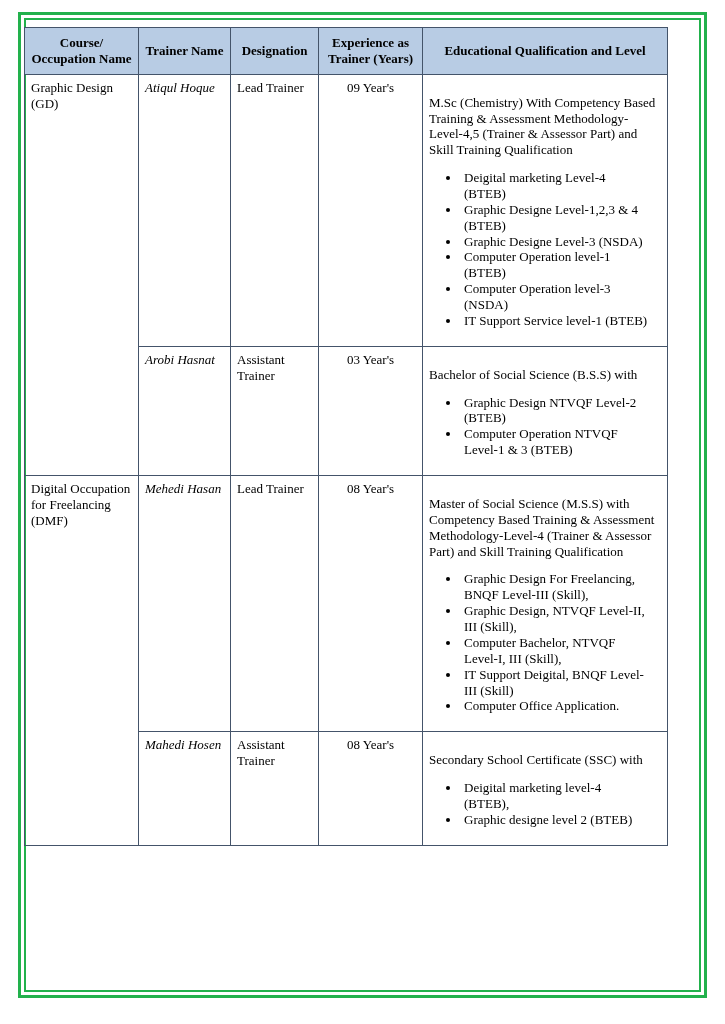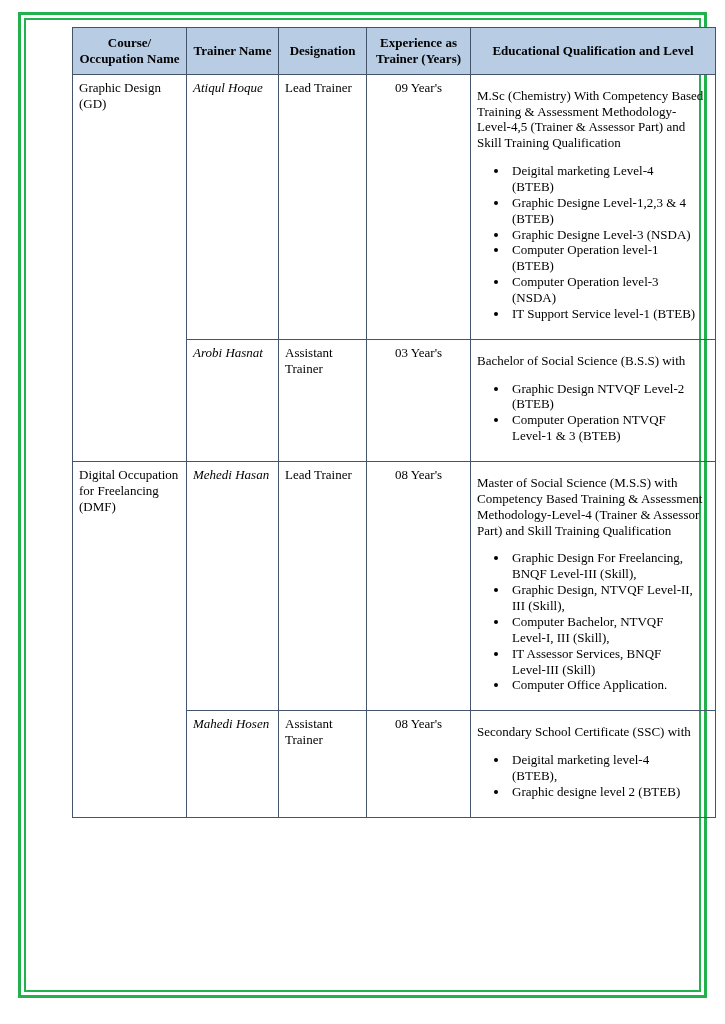--- a/index.html
+++ b/index.html
@@ -30,21 +30,20 @@
     right: 3px;
     bottom: 3px;
     border: 2px solid #22b14c;
     box-sizing: border-box;
   }
   .content {
     position: absolute;
     left: 24px;
     top: 27px;
     width: 643px;
-    padding-left: 48px;
   }
   table.trainer-table {
     border-collapse: collapse;
     width: 643px;
     table-layout: fixed;
   }
   table.trainer-table th,
   table.trainer-table td {
     border: 1px solid #44546a;
     vertical-align: top;
@@ -87,21 +86,21 @@
     vertical-align: middle;
     text-align: center;
     font-size: 12px;
   }
   td.edu-cell {
     vertical-align: top;
     padding-top: 6px;
     font-size: 12.6px;
   }
   .edu-intro {
-    margin: 8px 0 1px 0;
+    margin: 15px 0 1px 0;
   }
   ul.edu-list {
     margin: 12px;
     padding-left: 20px;
     list-style-type: disc;
   }
   ul.edu-list li {
     margin: 0 0 0 0;
     padding-left: 3px;
     line-height: 1.22;
@@ -169,21 +168,21 @@
         <td class="course-cell" rowspan="2">Digital Occupation for Freelancing (DMF)</td>
         <td class="name-cell">Mehedi Hasan</td>
         <td class="desig-cell">Lead Trainer</td>
         <td class="exp-cell">08 Year's</td>
         <td class="edu-cell">
           <p class="edu-intro">Master of Social Science (M.S.S) with Competency Based Training &amp; Assessment Methodology-Level-4 (Trainer &amp; Assessor Part) and Skill Training Qualification</p>
           <ul class="edu-list">
             <li>Graphic Design For Freelancing, BNQF Level-III (Skill),</li>
             <li>Graphic Design, NTVQF Level-II, III (Skill),</li>
             <li>Computer Bachelor, NTVQF Level-I, III (Skill),</li>
-            <li>IT Assessor Services, BNQF Level-III (Skill)</li>
+            <li>IT Support Deigital, BNQF Level-III (Skill)</li>
             <li> Computer Office Application.</li>
           </ul>
         </td>
       </tr>
 
       <tr>
         <td class="name-cell">Mahedi Hosen</td>
         <td class="desig-cell">Assistant Trainer</td>
         <td class="exp-cell">08 Year's</td>
         <td class="edu-cell">

